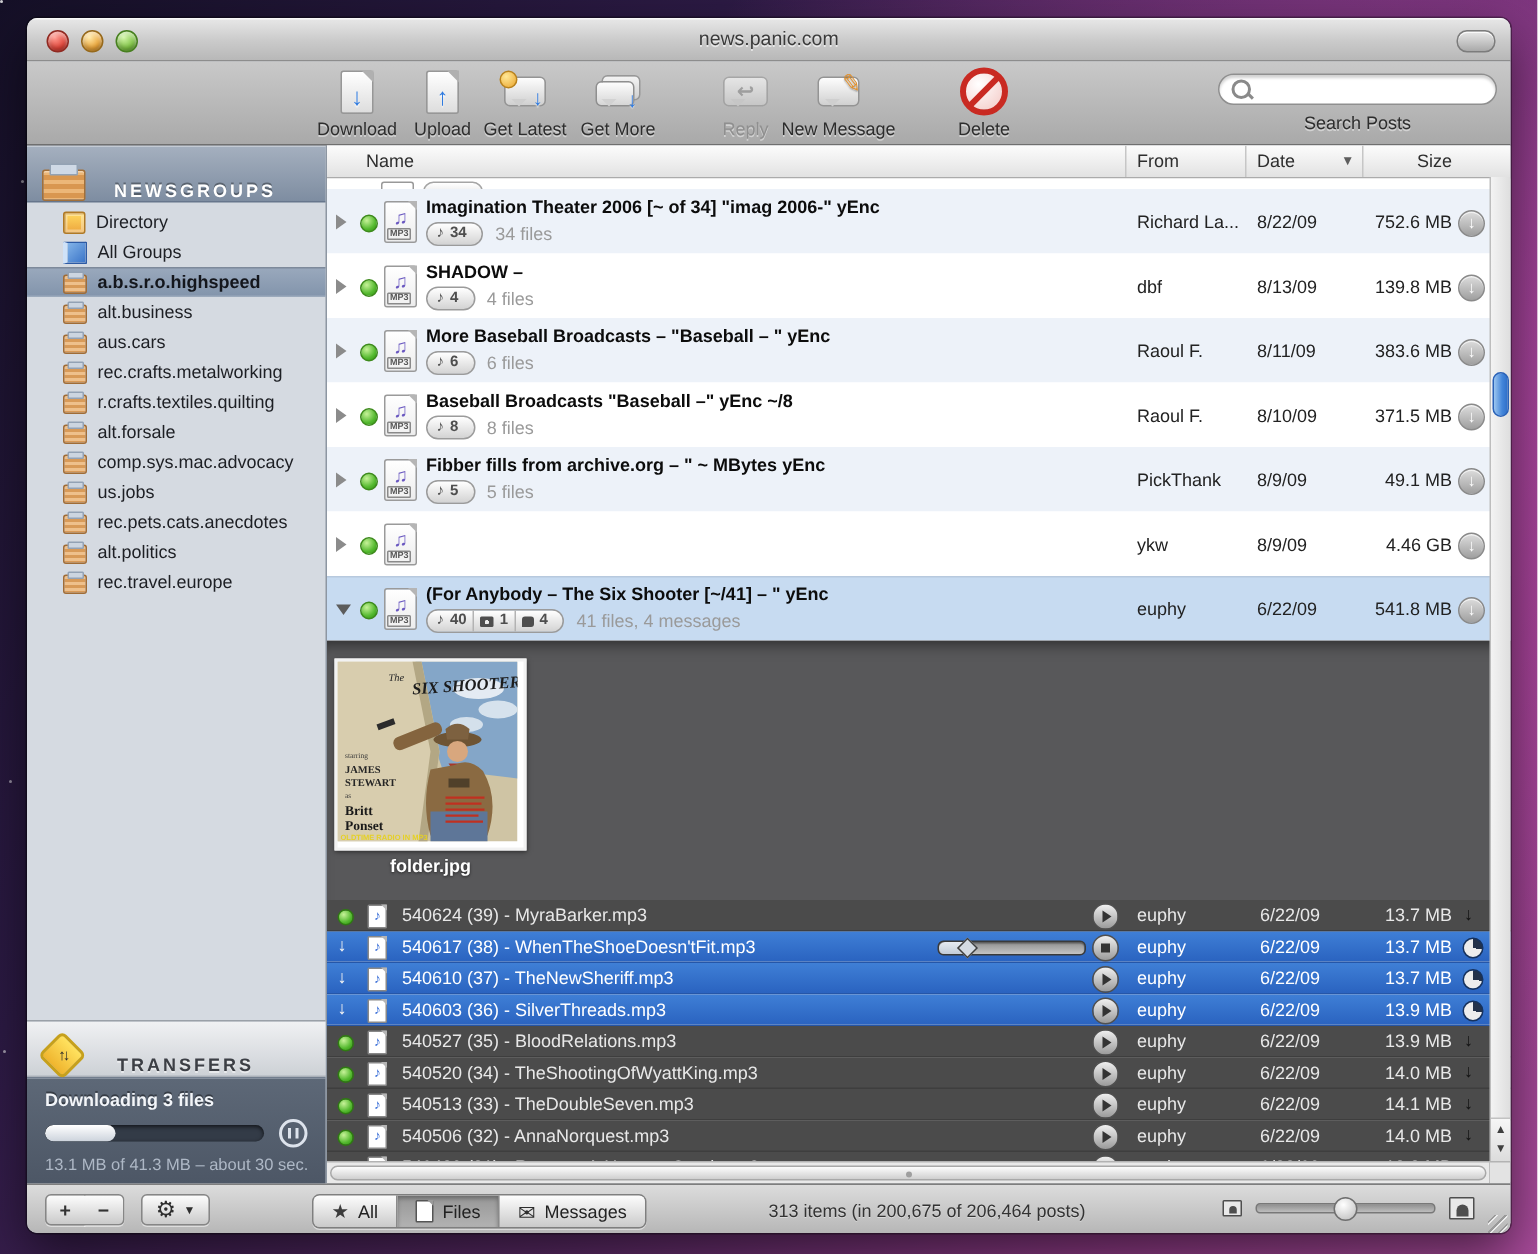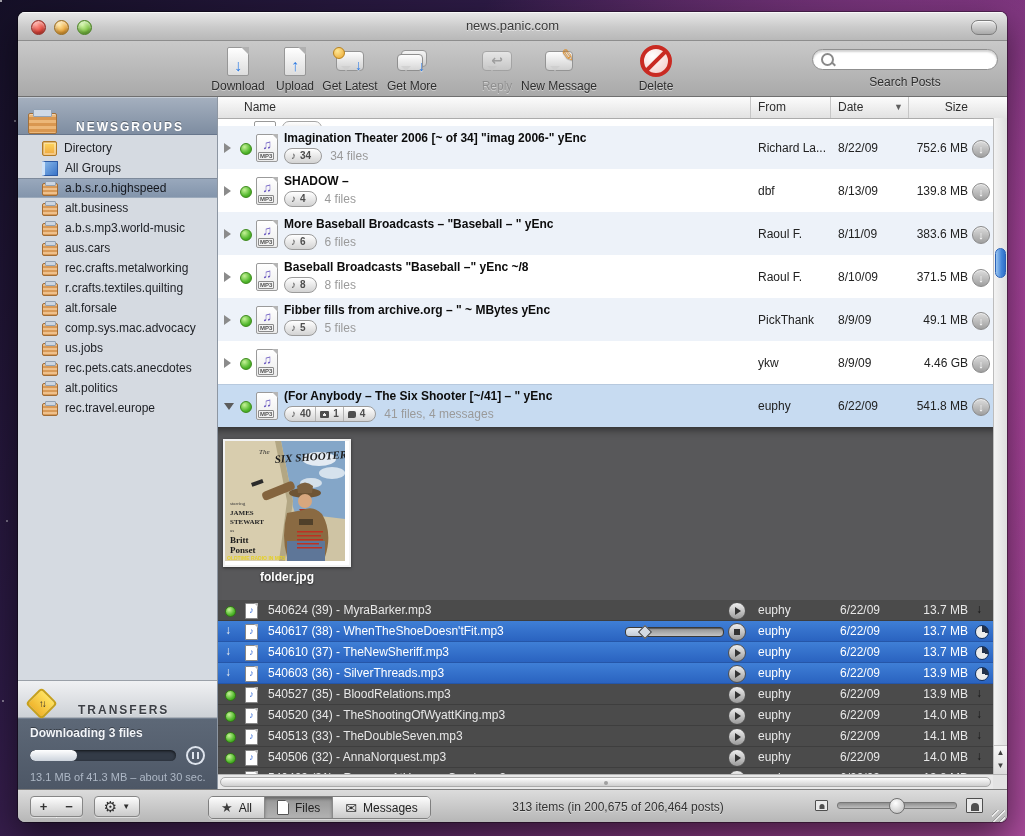--- a/index.html
+++ b/index.html
@@ -66,21 +66,21 @@
   .sb-header{height:38px;display:flex;align-items:flex-end;gap:19px;padding:0 10px;box-sizing:border-box;}
   .sb-header.dark{background:linear-gradient(#a5b0bf,#7e8da1);border-bottom:1px solid #67768c;box-shadow:inset 0 1px 0 rgba(255,255,255,.35);}
   .sb-header.dark .sb-title{color:#fff;text-shadow:0 -1px 0 rgba(0,0,0,.35);}
   .sb-header.lite{background:linear-gradient(#f0f1f3,#cdd1d6);border-top:1px solid #9aa0a8;border-bottom:1px solid #aab0b8;}
   .sb-title{font-size:12px;font-weight:bold;letter-spacing:2px;color:#3c3f45;text-shadow:0 1px 0 rgba(255,255,255,.5);}
   .crate{position:relative;width:27px;height:19px;border:1px solid #a2703a;border-radius:2px;
     background:repeating-linear-gradient(180deg,#ecb778 0 3px,#d99750 3px 6px);box-shadow:inset 0 1px 0 rgba(255,255,255,.4);}
   .crate::before{content:"";position:absolute;left:4px;top:-5px;width:17px;height:6px;background:#cfd9e6;border:1px solid #93a2b4;border-radius:1px;}
   .sb-list{padding-top:3px;}
   .sitem{position:relative;height:20px;display:flex;align-items:center;gap:7px;padding-left:24px;font-size:12px;color:#1d1f24;cursor:default;}
-  .sitem.sel{background:linear-gradient(#9aa9bd,#8294ab);box-shadow:inset 0 1px 0 rgba(0,0,0,.18),inset 0 -1px 0 rgba(255,255,255,.2);font-weight:normal;color:#14161c;text-align:right;}
+  .sitem.sel{background:linear-gradient(#9aa9bd,#8294ab);box-shadow:inset 0 1px 0 rgba(0,0,0,.18),inset 0 -1px 0 rgba(255,255,255,.2);font-weight:bold;color:#14161c;text-align:right;}
   .sicon{flex:0 0 auto;}
   .ic-dir{width:13px;height:13px;border:1px solid #b07a26;border-radius:2px;
     background:linear-gradient(#ffd95f,#eda63e);box-shadow:inset 0 0 0 2px rgba(255,255,255,.35),inset 4px 0 0 -3px #c98f28,inset 0 4px 0 -3px #c98f28;}
   .ic-book{width:12px;height:13px;border:1px solid #2d5aa4;border-radius:1px;border-left:3px solid #cfe2f8;
     background:linear-gradient(135deg,#83b4e8,#3a74c8);}
   .ic-folder{position:relative;width:14px;height:11px;border:1px solid #a06c36;border-radius:2px;margin-top:2px;
     background:repeating-linear-gradient(180deg,#eec08c 0 2px,#d89a58 2px 4px);}
   .ic-folder::before{content:"";position:absolute;left:2px;top:-3px;width:9px;height:3px;background:#ccd5e0;border:1px solid #93a2b4;border-radius:1px;}
   .sb-spacer{flex:1;}
   .mag-big{position:relative;width:16px;height:16px;border:3px solid #9aa1ab;border-radius:50%;margin:2px 4px 2px 0;
@@ -326,24 +326,20 @@
             <div class="sitem sel">
               <span class="sicon ic-folder"></span>
               <span>a.b.s.r.o.highspeed</span>
             </div>
 
             <div class="sitem">
               <span class="sicon ic-folder"></span>
               <span>alt.business</span>
             </div>
 
-            <div class="sitem">
-              <span class="sicon ic-folder"></span>
-              <span>a.b.s.mp3.world-music</span>
-            </div>
 
             <div class="sitem">
               <span class="sicon ic-folder"></span>
               <span>aus.cars</span>
             </div>
 
             <div class="sitem">
               <span class="sicon ic-folder"></span>
               <span>rec.crafts.metalworking</span>
             </div>

